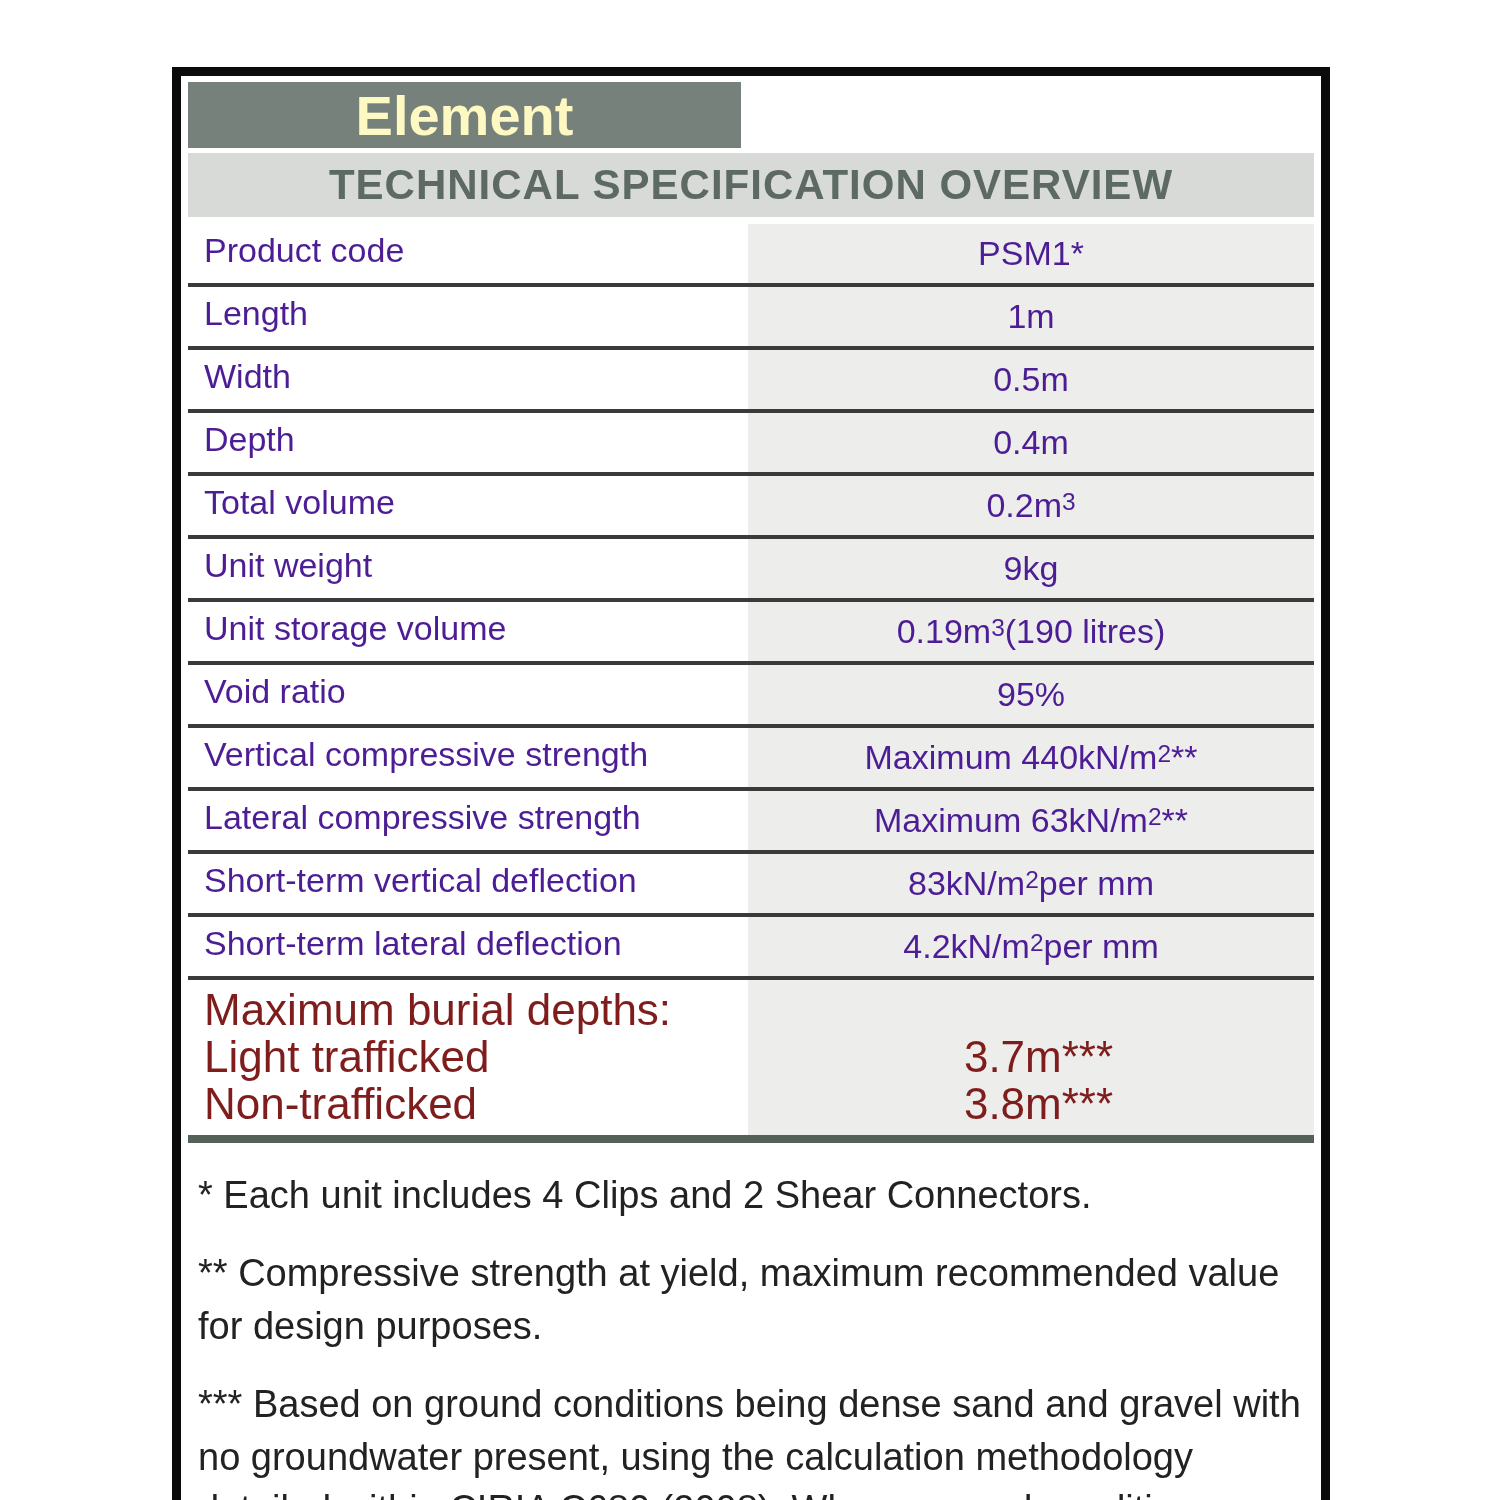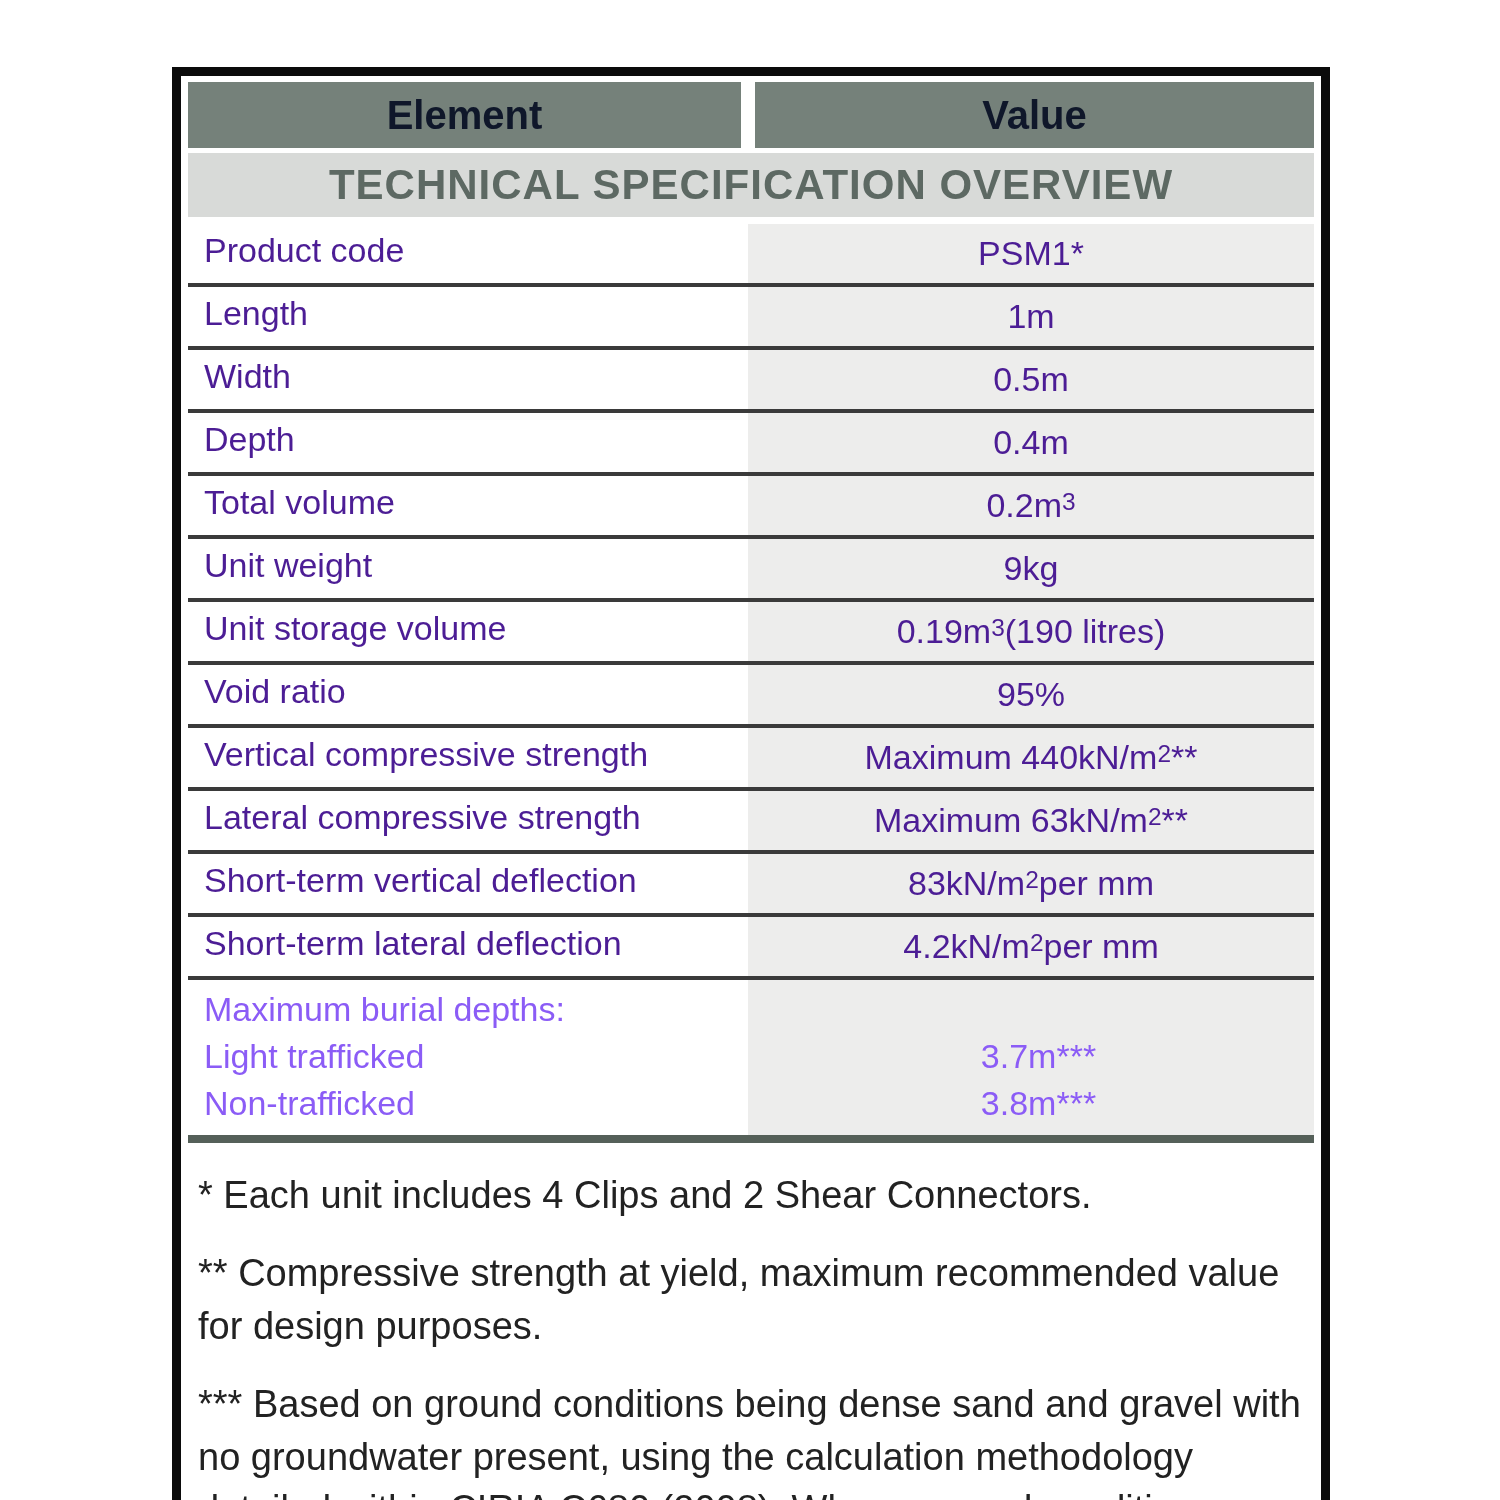--- a/index.html
+++ b/index.html
@@ -23,23 +23,23 @@
   }
   
   .hdr {
     display: flex;
     gap: 14px;
     height: 66px;
     margin-bottom: 5px;
   }
   .hdr-cell {
     background: var(--header_bg, #75817A);
-    color: #0f172a;
+    color: #fef9c3;
     font-weight: bold;
-    font-size: 40px;
+    font-size: 56px;
     display: flex;
     align-items: center;
     justify-content: center;
   }
   .hdr-cell.c1 { width: 553px; flex: none; }
   .hdr-cell.c2 { flex: 1; }
   
   .overview {
     height: 64px;
     background: var(--overview_bg, #D8DAD8);
@@ -79,22 +79,22 @@
     align-items: center;
     justify-content: center;
     height: 59px;
   }
   
   .group { display: flex; }
   .group .g-lbl { width: 560px; flex: none; background: #ffffff; padding: 6px 0 8px 16px; box-sizing: border-box; }
   .group .g-val { flex: 1; background: var(--value_bg, #EDEDEC); padding: 6px 0 8px 15px; }
   .g-line {
     height: 47px;
-    font-size: 34px;
-    color: #8b5cf6;
+    font-size: 44px;
+    color: #7f1d1d;
     display: flex;
     align-items: center;
   }
   .g-val .g-line { justify-content: center; }
   .sup {
     font-size: 72%;
     vertical-align: 0.45em;
     line-height: 0;
     position: relative;
     top: -0.15em;
@@ -117,21 +117,20 @@
     max-width: 1120px;
   }
 </style>
 </head>
 <body>
 
 <div class="panel">
 
   <div class="hdr">
     <div class="hdr-cell c1">Element</div>
-    <div class="hdr-cell c2">Value</div>
   </div>
 
   <div class="overview">TECHNICAL SPECIFICATION OVERVIEW</div>
 
   <div id="table-rows">
       <div class="row">
         <div class="cell lbl">Product code</div>
         <div class="cell val">
           <span>PSM1*</span>
         </div>

